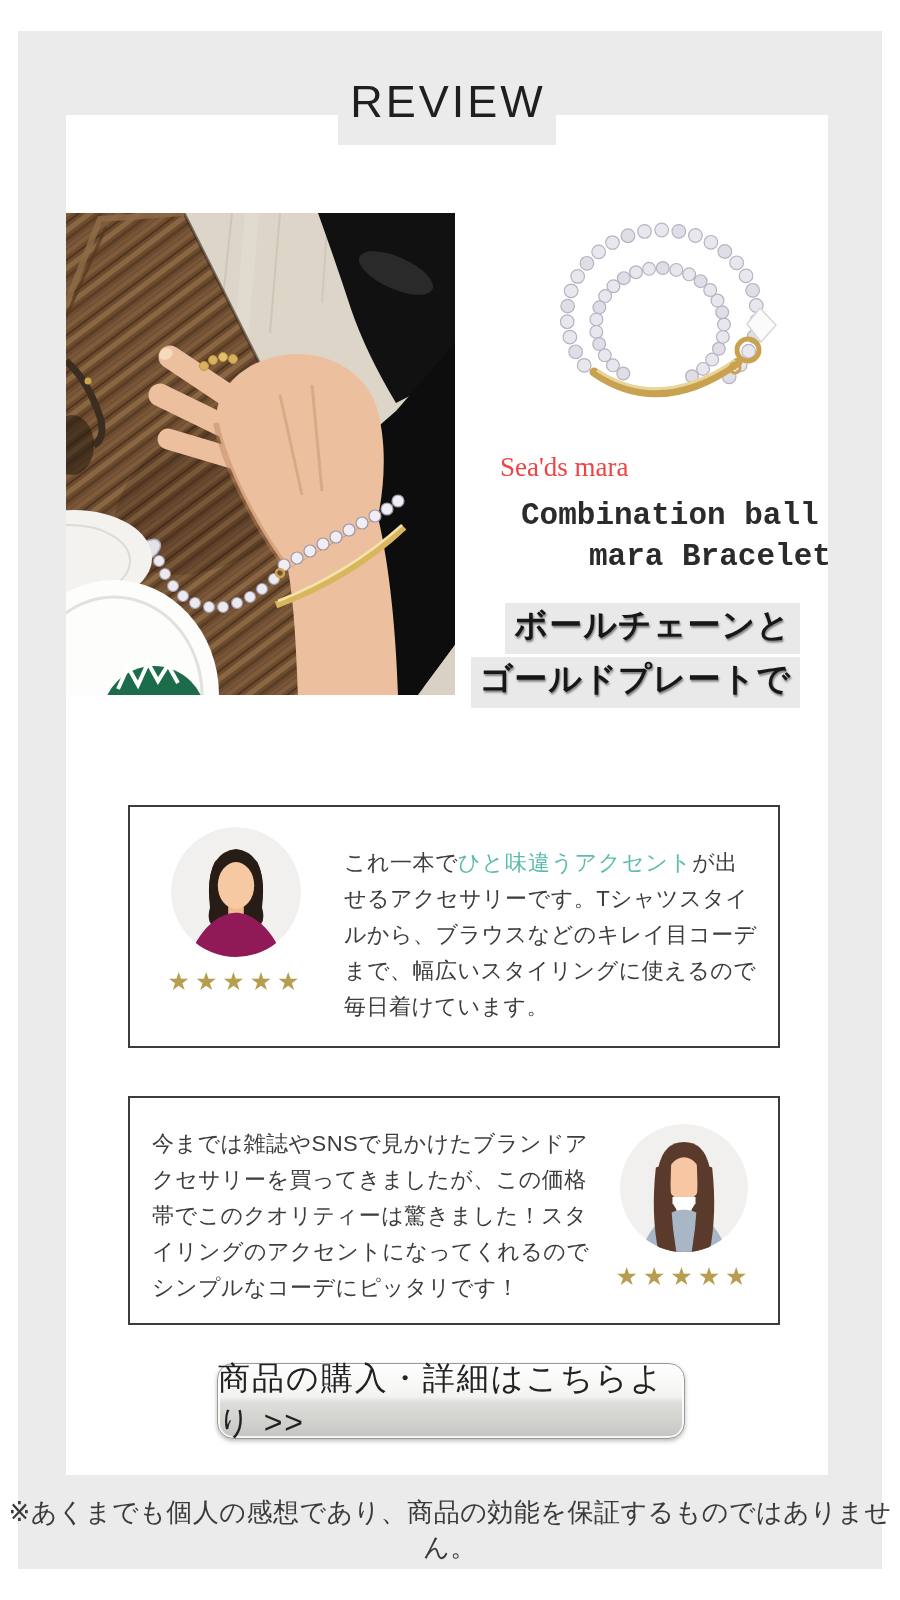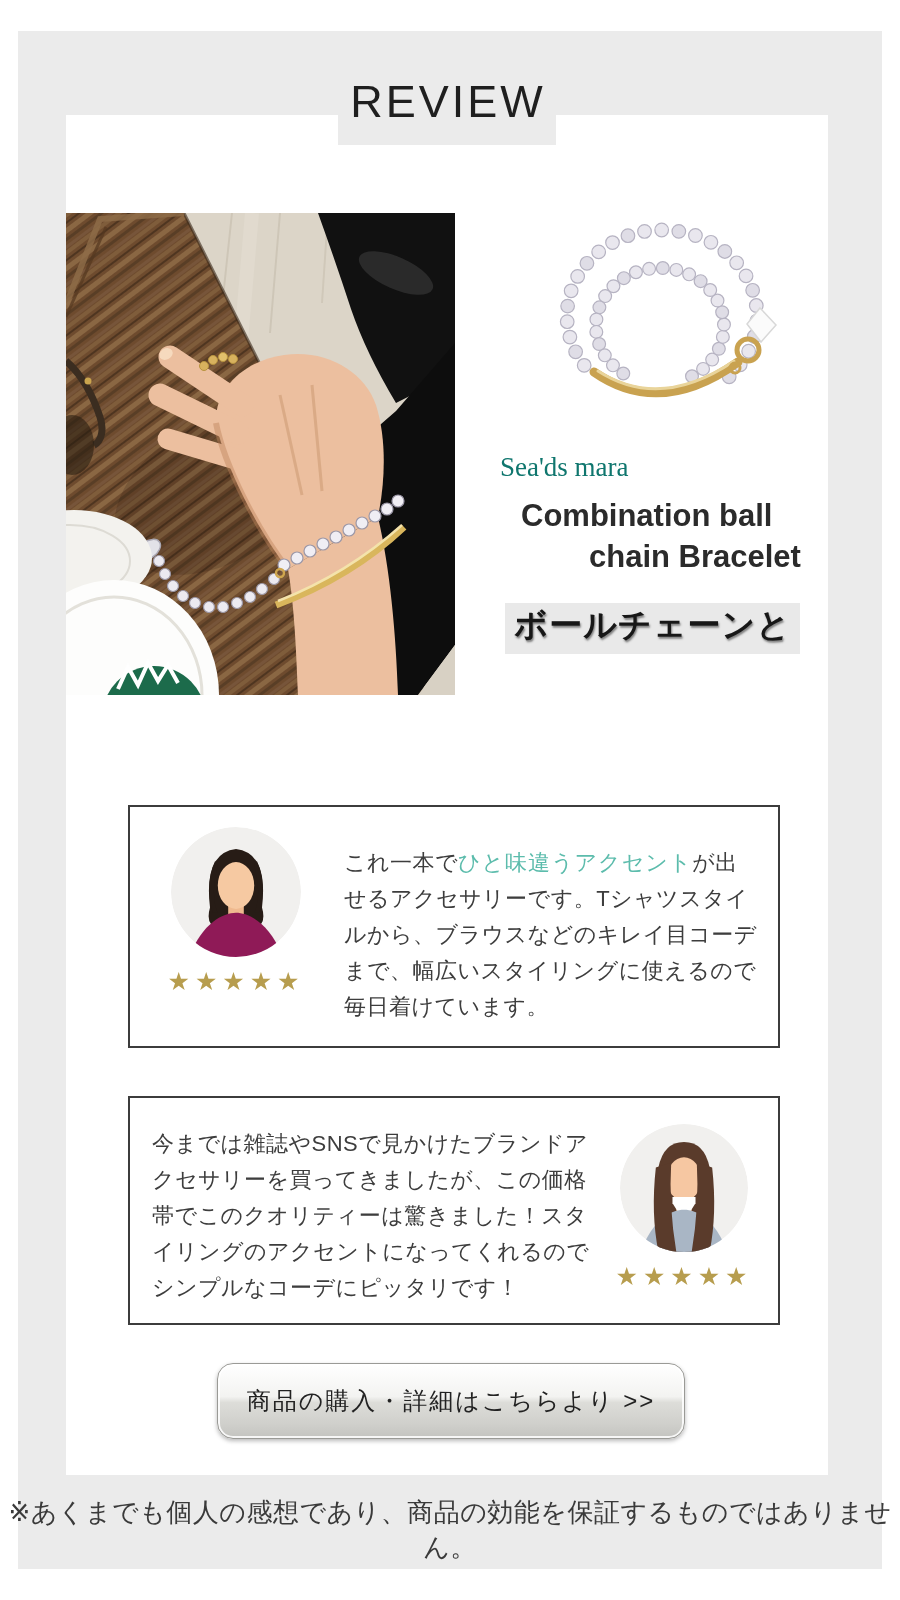--- a/index.html
+++ b/index.html
@@ -28,24 +28,24 @@
   .photo{
     position:absolute;left:66px;top:213px;width:389px;height:482px;
     overflow:hidden;background:#dcd5c8;
   }
   .product-img{
     position:absolute;left:542px;top:214px;width:252px;height:218px;
   }
   .brand{
     position:absolute;left:500px;top:452px;
     font-family:"Liberation Serif","DejaVu Serif",serif;
-    font-size:27px;color:#0f766e;
+    font-size:27px;color:#ef4444;
   }
   .pname{
-    position:absolute;font-family:Liberation Sans, sans-serif;
+    position:absolute;font-family:Liberation Mono, monospace;
     font-weight:bold;font-size:31px;color:#2b2b2b;
   }
   .pname1{left:521px;top:498px;}
   .pname2{left:589px;top:539px;}
   .headline{
     position:absolute;left:385px;top:603px;width:415px;text-align:right;
   }
   .headline .hl-line{margin-bottom:3px;}
   .headline .hl-bg{
     display:inline-block;background:#e9e9e9;padding:2px 9px 9px 9px;
@@ -72,21 +72,21 @@
     flex:1;font-size:22px;line-height:36px;color:#3d3d3d;
     letter-spacing:0.5px;
   }
   .review-box1 .review-text{margin-left:28px;padding-top:22px;}
   .review-box2 .review-text{margin-right:10px;padding-top:14px;}
   .cta-button{
     position:absolute;left:217px;top:1363px;width:466px;height:74px;
     border-radius:16px;border:1px solid #9a9a96;
     background:linear-gradient(180deg,#ffffff 0%,#f3f3f1 44%,#ddddd9 52%,#cfcfcb 82%,#c3c3bf 100%);
     box-shadow:0 2px 4px rgba(0,0,0,0.28), inset 0 0 0 2px rgba(255,255,255,0.85);
-    font-size:24px;color:#222;letter-spacing:2px;
+    font-size:32px;color:#222;letter-spacing:2px;
     display:flex;align-items:center;justify-content:center;
     cursor:pointer;font-family:"Liberation Sans","DejaVu Sans",sans-serif;
   }
   .disclaimer{
     position:absolute;left:0;top:1495px;width:900px;text-align:center;
     font-size:26px;color:#3a3a3a;letter-spacing:0.5px;
   }
 </style>
 </head>
 <body>
@@ -252,24 +252,25 @@
   <path d="M52,158 Q118,204 196,148" stroke="#c9a250" stroke-width="9" stroke-linecap="round" fill="none"></path>
   <path d="M56,157 Q118,197 192,147" stroke="#e9d49a" stroke-width="3" stroke-linecap="round" fill="none"></path>
   <circle cx="206" cy="136" r="11" stroke="#c9a250" stroke-width="5" fill="none"></circle>
   <circle cx="193" cy="154" r="5" stroke="#c9a250" stroke-width="3" fill="none"></circle>
   <path d="M218,94 L234,111 L219,128 L205,110 Z" fill="#fbfbfb" stroke="#d8d8d8" stroke-width="1.5"></path>
 </svg>
 </div>
 
 <div class="brand">Sea'ds mara</div>
 <div class="pname pname1">Combination ball</div>
-<div class="pname pname2">chain Bracelet</div>
+<div class="pname pname2">mara Bracelet</div>
 
 <div class="headline">
   <div class="hl-line"><span class="hl-bg">ボールチェーンと</span></div>
+  <div class="hl-line"><span class="hl-bg">ゴールドプレートで</span></div>
 </div>
 
 <div class="review-box review-box1">
   <div class="avatar-col">
     <svg viewBox="0 0 100 100">
       <defs>
           <clipPath id="av1">
             <circle cx="50" cy="50" r="50"></circle>
           </clipPath>
         </defs>

